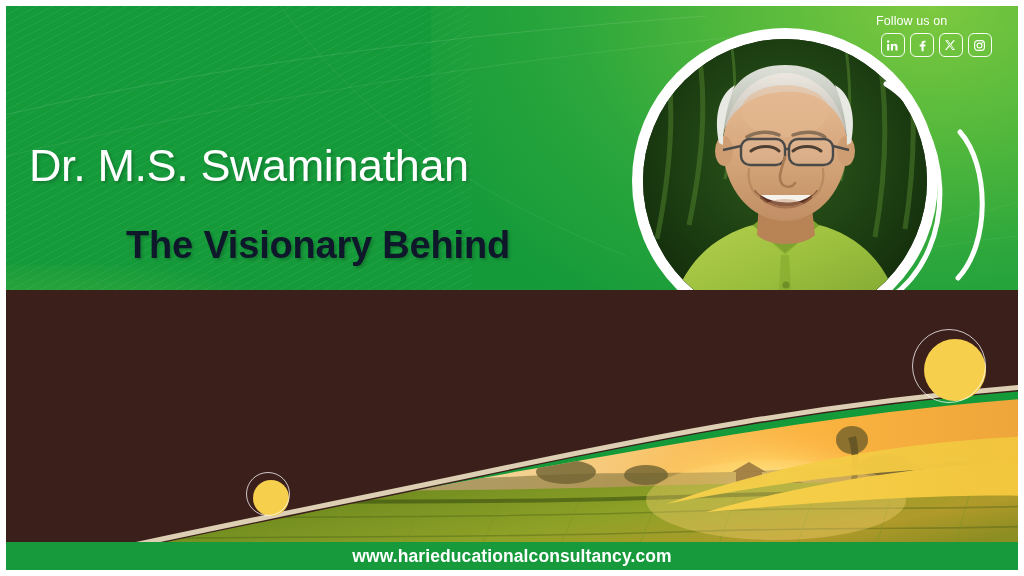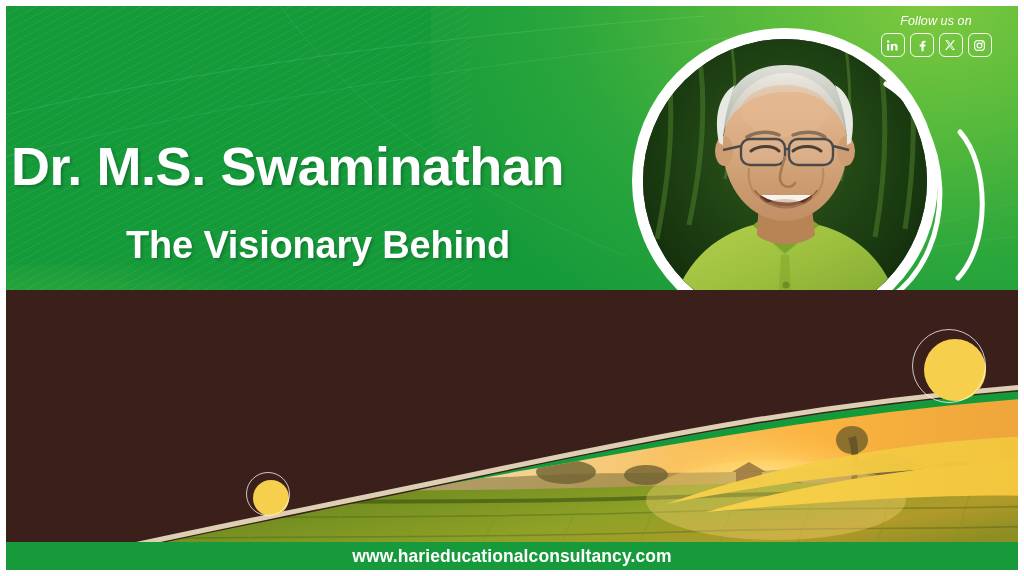--- a/index.html
+++ b/index.html
@@ -34,39 +34,39 @@
 
   
   .logo{position:absolute;left:14px;top:10px;width:118px;height:108px;}
   .logo svg{display:block;}
   .logo-text{
     position:absolute;left:0;top:78px;width:118px;text-align:center;
     color:#ffffff;font-size:8px;font-weight:bold;letter-spacing:.6px;line-height:11px;
   }
 
   
-  .follow{position:absolute;right:22px;top:6px;width:120px;text-align:center;font-style:italic;}
+  .follow{position:absolute;right:22px;top:6px;width:120px;}
   .follow-label{color:#ffffff;font-size:12.5px;line-height:19px;letter-spacing:.1px;}
   .social-row{display:flex;gap:5px;justify-content:center;margin-top:2px;}
   .social-ic{
     width:22px;height:22px;border:1.6px solid rgba(255,255,255,.95);border-radius:6px;
     display:flex;align-items:center;justify-content:center;color:#ffffff;
   }
   .social-ic svg{display:block;}
 
   
   .headline{
-    position:absolute;left:5px;top:133px;width:586px;
-    color:#ffffff;font-size:54px;font-weight:bold;letter-spacing:-.4px;line-height:54px;
+    position:absolute;left:23px;top:133px;width:586px;
+    color:#ffffff;font-size:45px;font-weight:normal;letter-spacing:-.4px;line-height:54px;
     text-shadow:2px 2px 3px rgba(0,0,0,.22);
     white-space:nowrap;
   }
   .sub{
     position:absolute;left:22px;top:210px;width:580px;text-align:center;
-    color:#ffffff;font-size:38px;font-weight:bold;line-height:58px;letter-spacing:-.2px;
+    color:#0f172a;font-size:38px;font-weight:bold;line-height:58px;letter-spacing:-.2px;
     text-shadow:2px 2px 3px rgba(0,0,0,.20);
   }
   .sub span{display:block;}
 
   
   .portrait-wrap{
     position:absolute;left:626px;top:22px;width:306px;height:306px;border-radius:50%;
     background:#ffffff;padding:0;box-sizing:border-box;
     box-shadow:0 0 0 0 rgba(0,0,0,0);
   }

